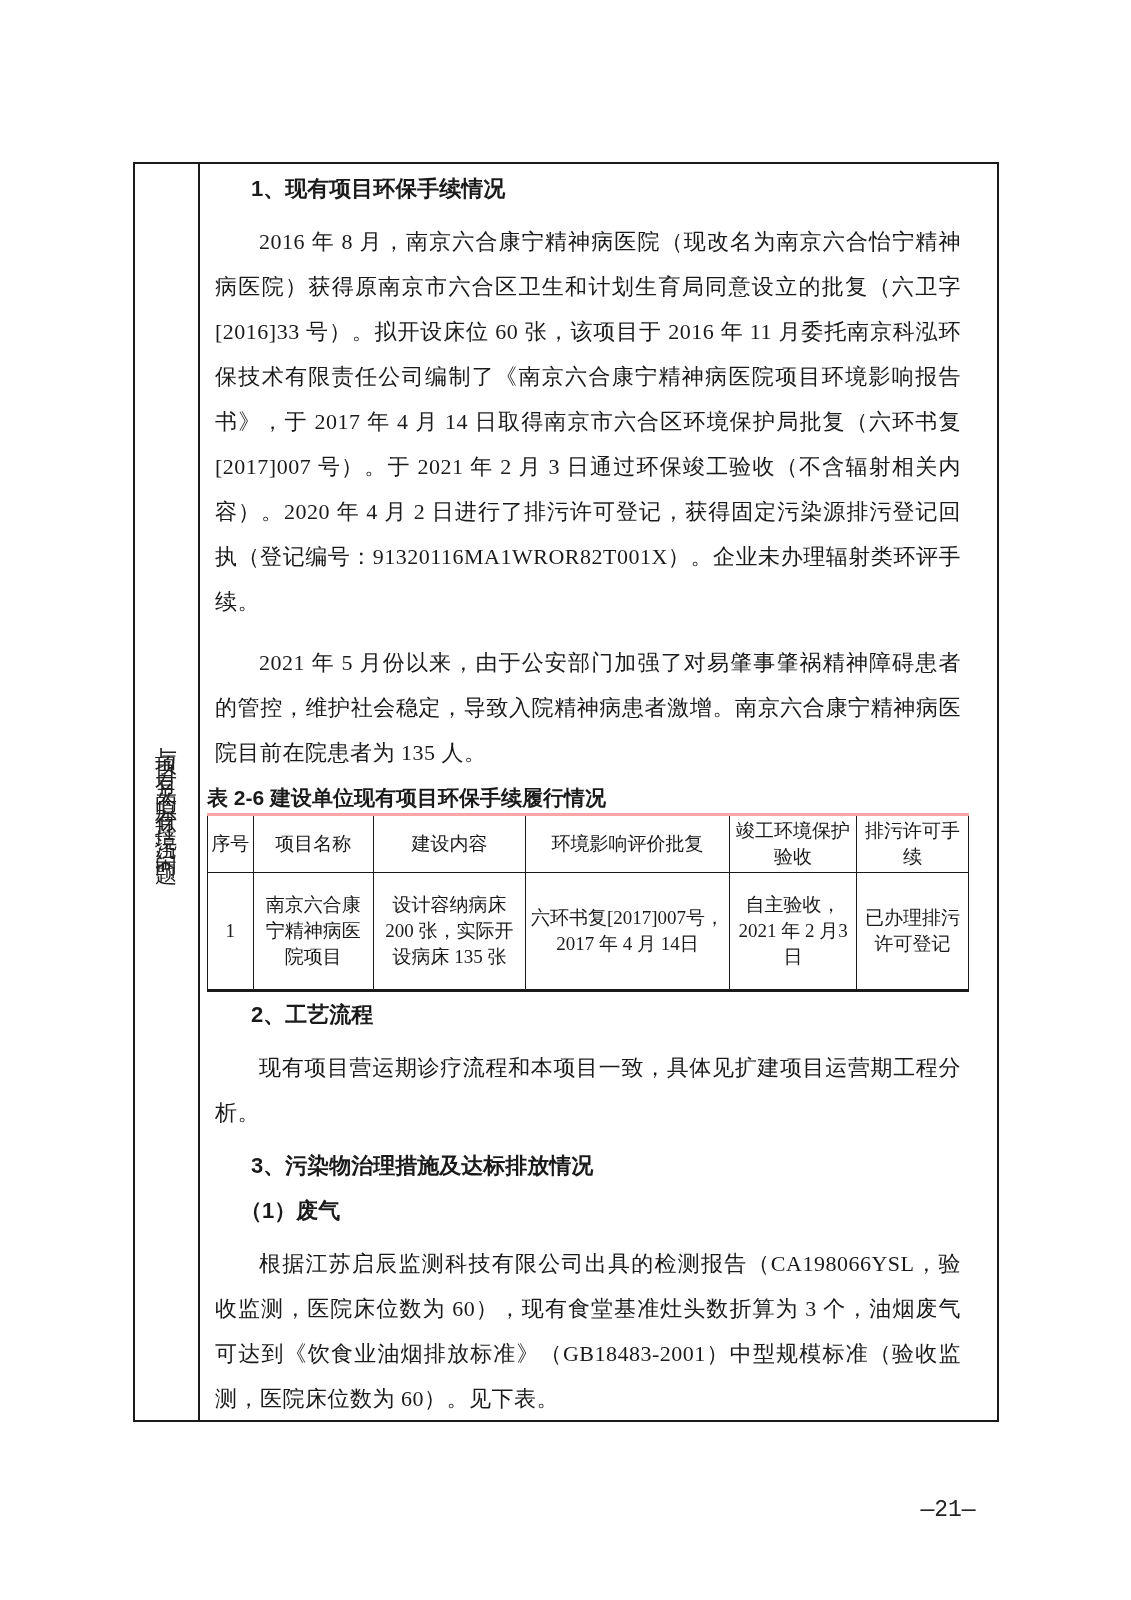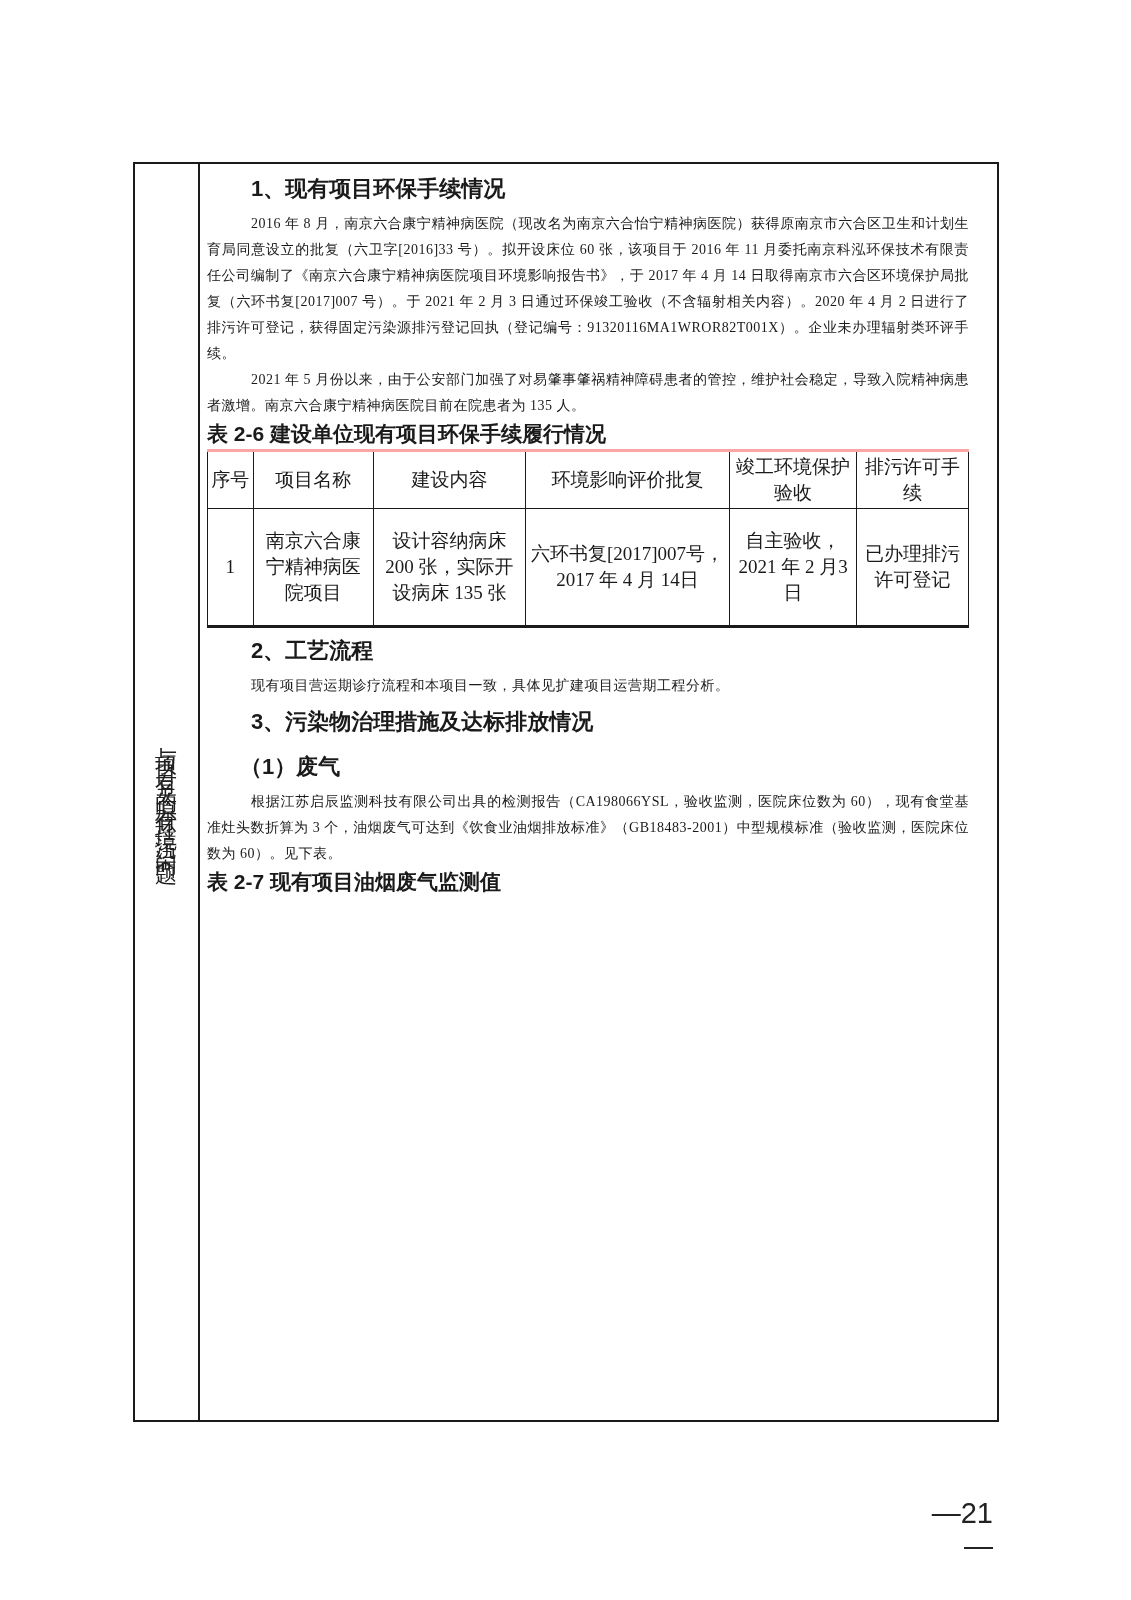--- a/index.html
+++ b/index.html
@@ -48,22 +48,22 @@
     margin:0;
   }
   .h-sub{
     font-family:"Liberation Sans","DejaVu Sans",sans-serif;
     font-weight:700;
     font-size:22px;line-height:45px;
     padding-left:33px;
     margin:0;
   }
   p.body{
-    margin:0;
-    font-size:14px;line-height:26px;
+    margin:8px;
+    font-size:22px;line-height:45px;
     text-align:justify;
     text-indent:44px;
     letter-spacing:0.5px;
   }
   .tbl-title{
     font-family:"Liberation Sans","DejaVu Sans",sans-serif;
     font-weight:700;
     font-size:21px;line-height:30px;
   }
   table{
@@ -81,24 +81,24 @@
     line-height:26px;
     white-space:pre-line;
     word-break:break-word;
   }
   .t26 .hdr-row th{height:50px;}
   .t26 .data-row td{height:112px;}
   .footer{
     position:absolute;
     left:903px;top:1497px;
     width:90px;
-    text-align:right;
-    font-size:29px;
+    text-align:center;
+    font-size:23px;
     color:#222;
-    font-family:Liberation Sans, sans-serif;
+    font-family:Liberation Mono, monospace;
   }
 </style>
 </head>
 <body>
 
 <div class="page">
   <div class="frame">
 
     <div class="sidebar">
       <div class="vertical-label">与项目有关的原有环境污染问题</div>

